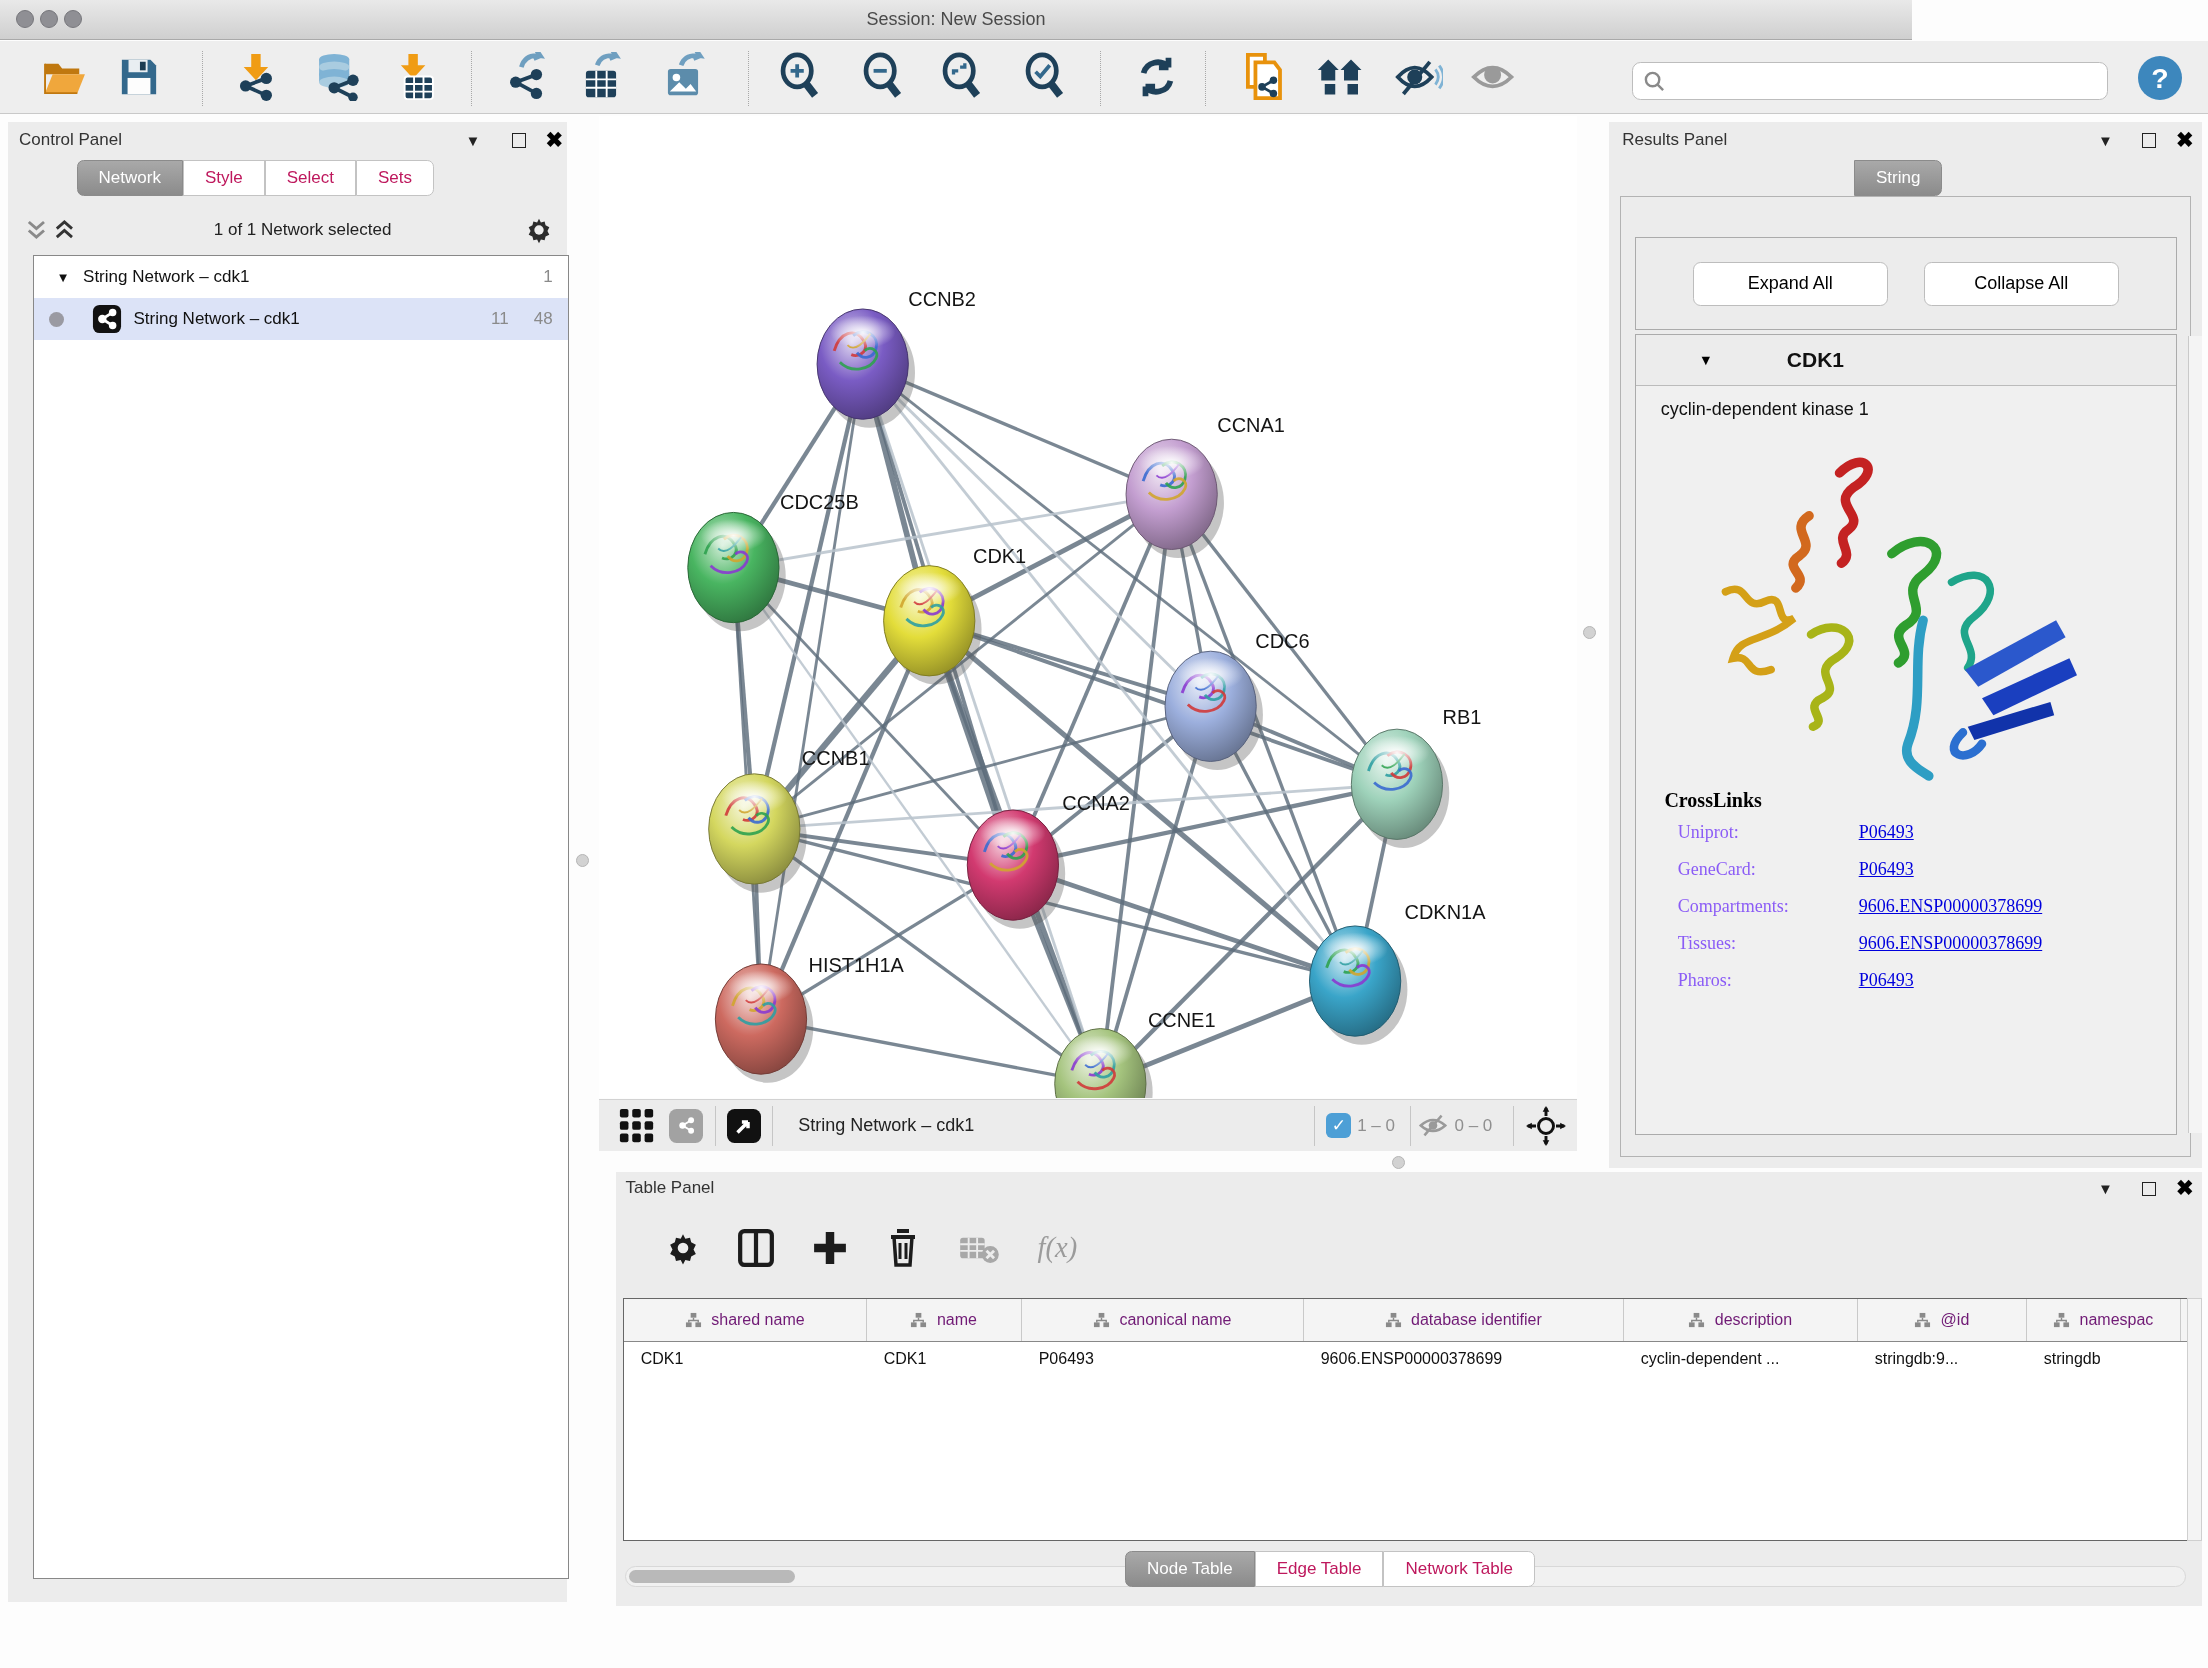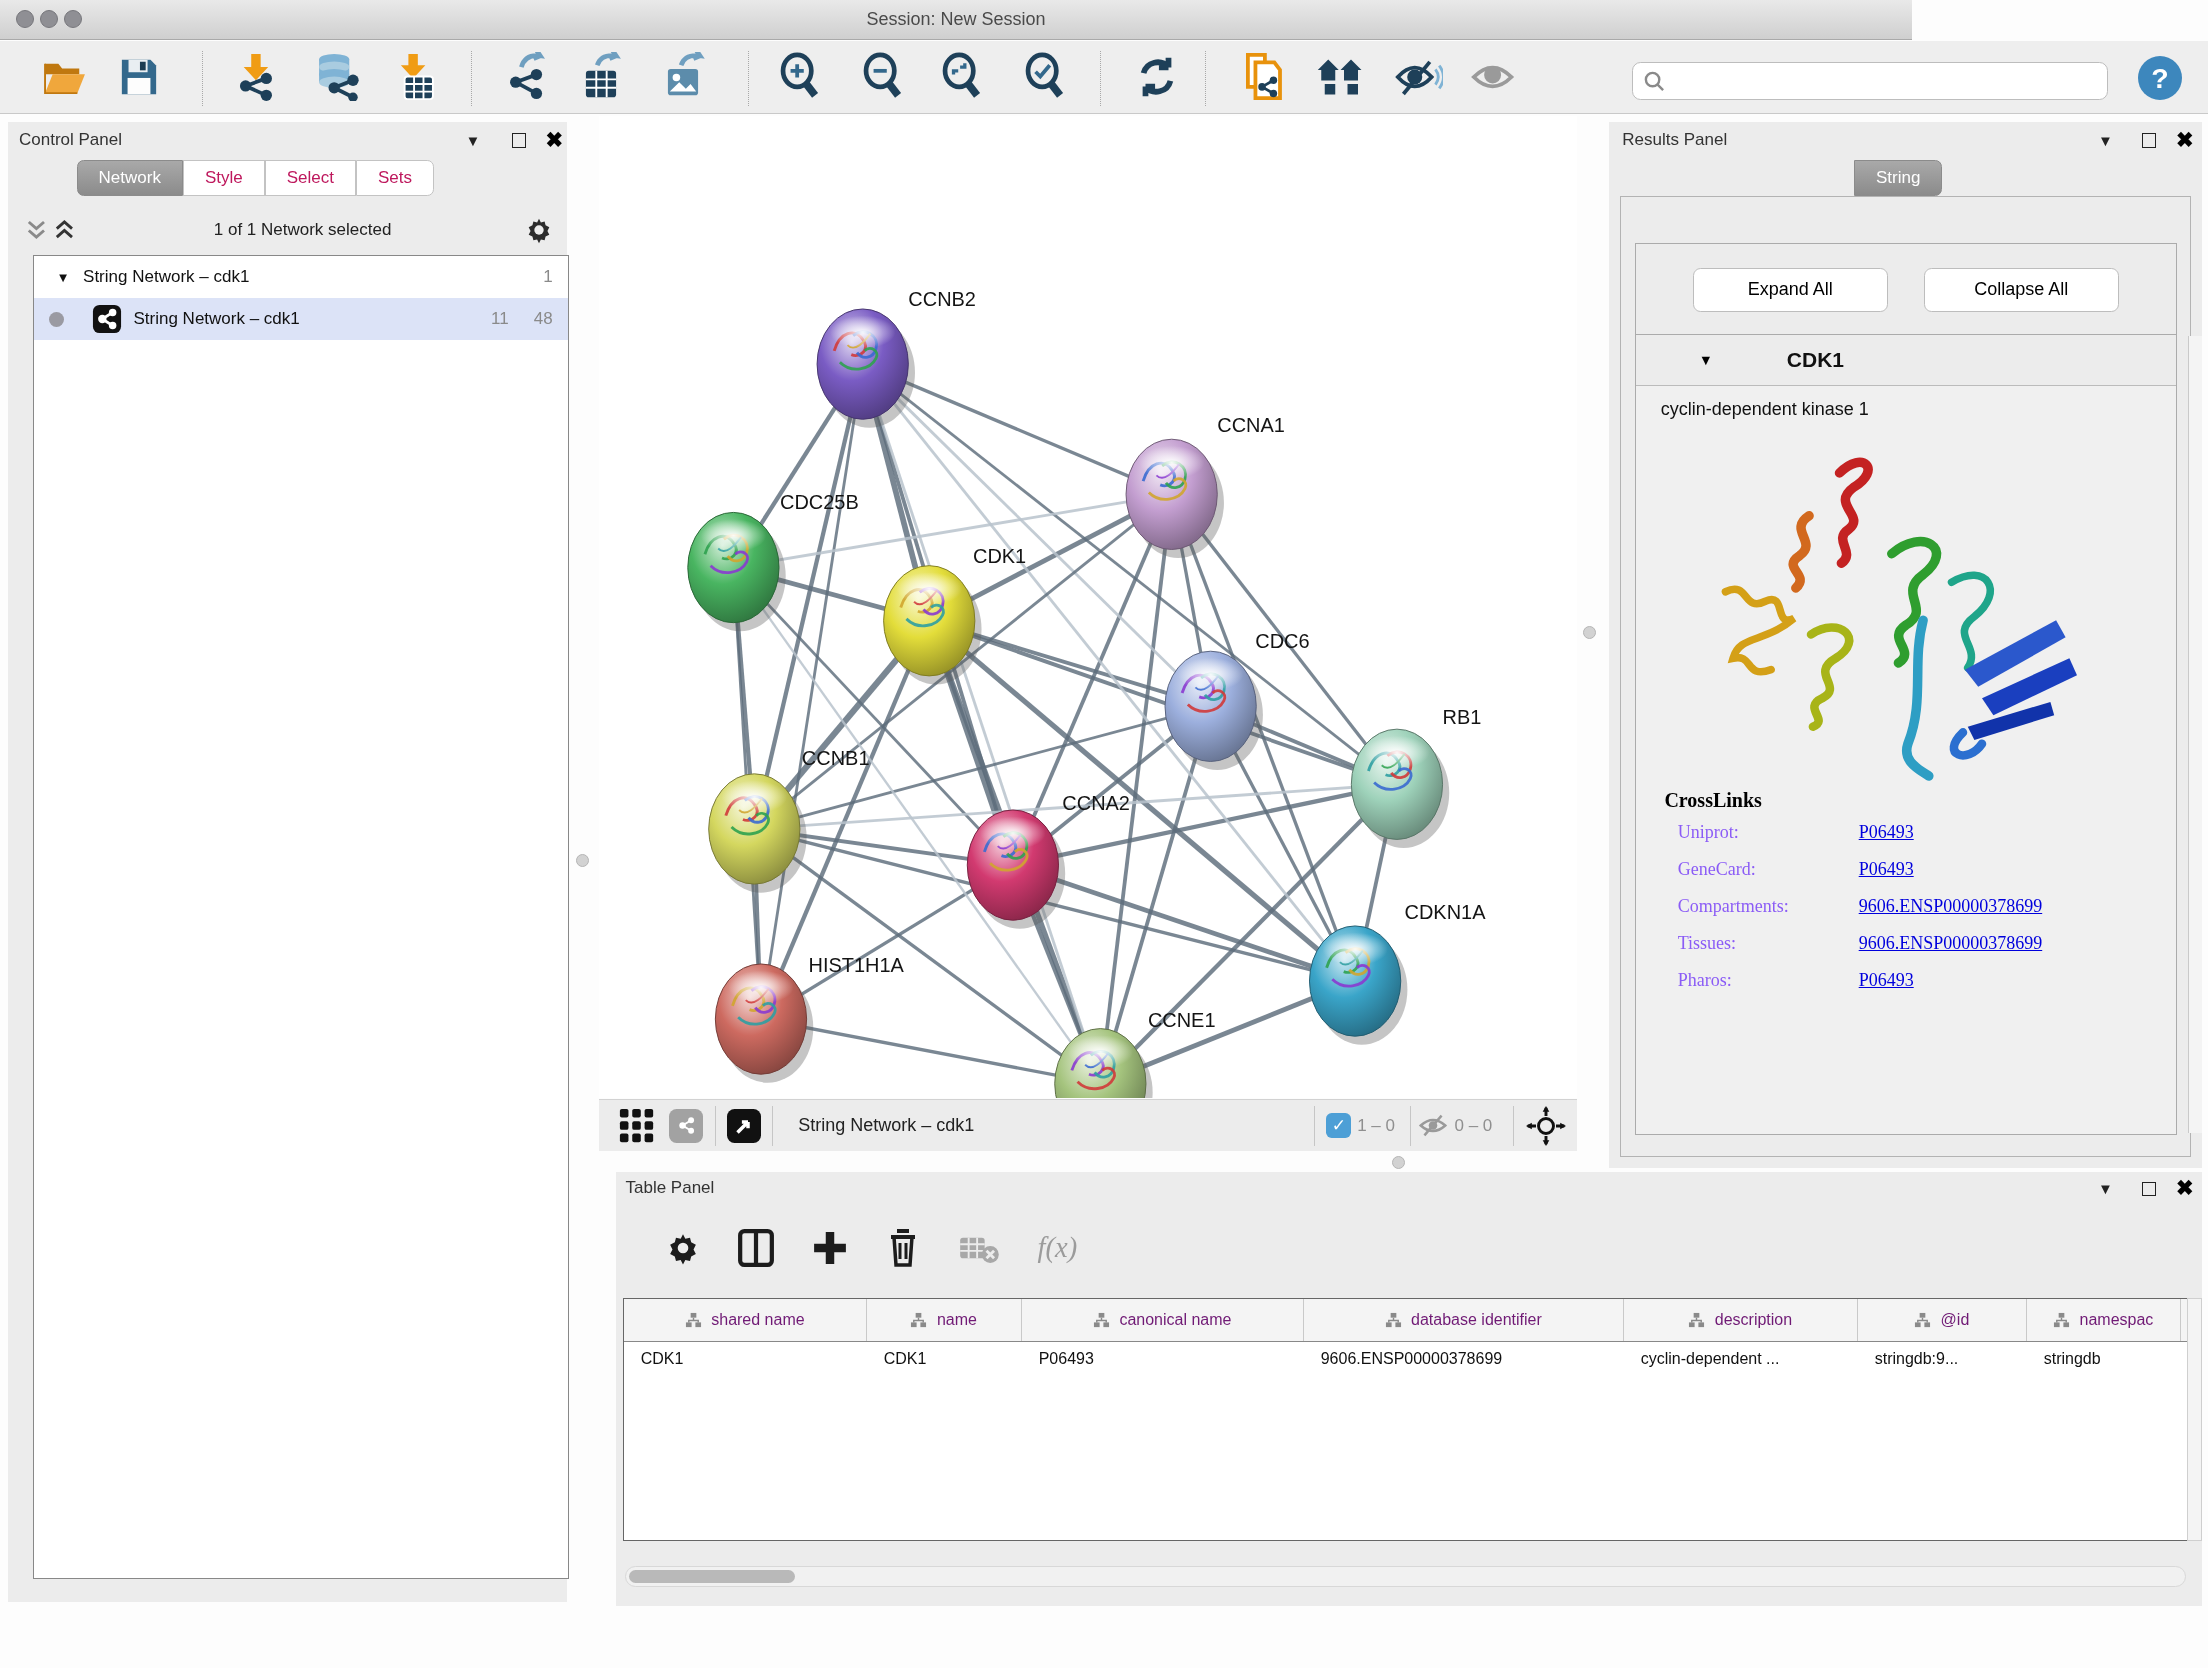--- a/index.html
+++ b/index.html
@@ -48,21 +48,21 @@
   #cb-title { font-size:18px; color:#222; margin-left:13.3px; flex:1; }
   .cb-count { font-size:17px; color:#8f8f8f; margin:0 9.5px 0 5.7px; }
   .checkbox { width:25px; height:25px; border-radius:5.7px; background:#4d9fd6; color:#fff; font-size:17px; display:flex; align-items:center; justify-content:center; }
 
   .split-dot { width:13.3px; height:13.3px; border-radius:50%; background:#d2d2d2; border:1px solid #b5b5b5; }
 
   
   #results-panel { left:1609px; top:122px; width:593px; height:1046px; }
   #rp-tab { left:245px; top:38px; }
   #rp-box { left:11.4px; top:74px; width:571px; height:961px; border:1px solid #b3b3b3; }
-  #rp-expandbox { left:13.3px; top:46px; width:542px; height:93px; border:1px solid #ababab; background:#ececec; display:flex; align-items:center; justify-content:center; gap:36px; }
+  #rp-expandbox { left:13.3px; top:40px; width:542px; height:93px; border:1px solid #ababab; background:#ececec; display:flex; align-items:center; justify-content:center; gap:36px; }
   .rp-btn { width:195px; height:44px; background:#ffffff; border:1px solid #bdbdbd; border-radius:7.6px; font-size:18px; display:flex; align-items:center; justify-content:center; }
   #string-box { left:13.3px; top:137px; width:542px; height:801px; border:1px solid #ababab; background:#f0f0f0; }
   #string-hdr { height:51px; background:#ececec; border-bottom:1px solid #bbb; display:flex; align-items:center; }
   #cdk1-name { font-size:21px; font-weight:bold; color:#111; }
   #cdk1-desc { font-size:18px; color:#111; margin:13.3px 0 0 25px; }
   #crosslinks { font-family:"Liberation Serif",serif; margin:7.6px 0 0 42px; }
   #crosslinks h3 { font-size:20px; color:#000; margin-bottom:9.5px; margin-left:-13.3px; }
   .xl-row { display:flex; font-size:18px; margin-bottom:16px; }
   .xl-label { width:181px; color:#8b5cf6; }
   .xl-value { color:#0000dd; text-decoration:underline; }
@@ -795,17 +795,22 @@
             <div class="td" style="width: 234px;">cyclin-dependent ...</div>
             <div class="td" style="width: 169px;">stringdb:9...</div>
             <div class="td" style="width: 154px;">stringdb</div>
           </div>
         </div>
     </div>
     <div id="tp-vscroll" class="abs"></div>
     <div id="tp-hscroll" class="abs">
       <div id="tp-hthumb" class="abs"></div>
     </div>
+    <div id="tp-tabs" class="abs">
+        <div class="tabpill active first">Node Table</div>
+        <div class="tabpill">Edge Table</div>
+        <div class="tabpill last">Network Table</div>
+      </div>
   </div>
 
 
 </div>
 
 
 </body></html>

